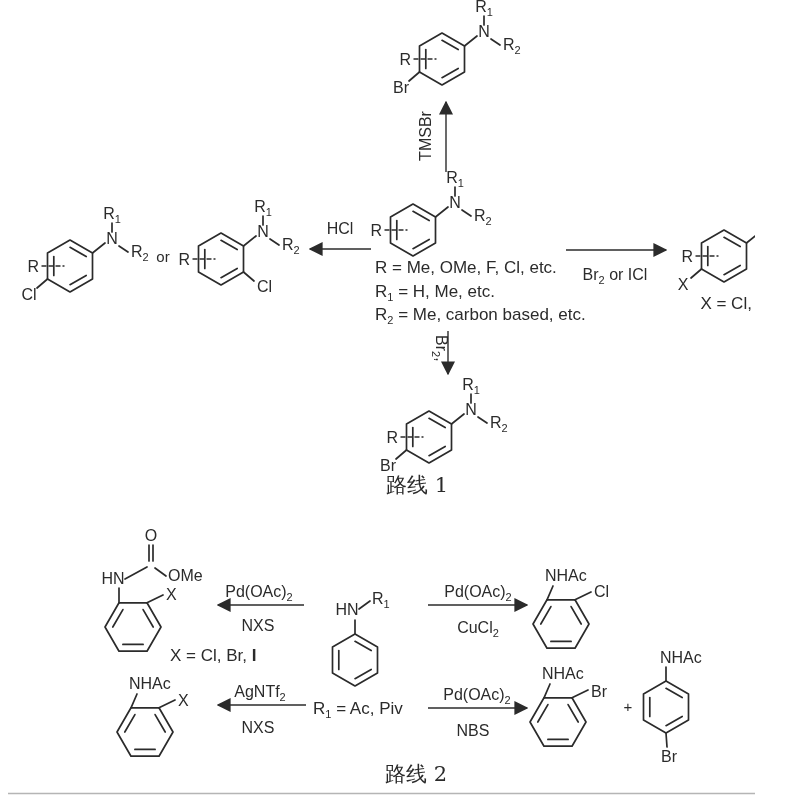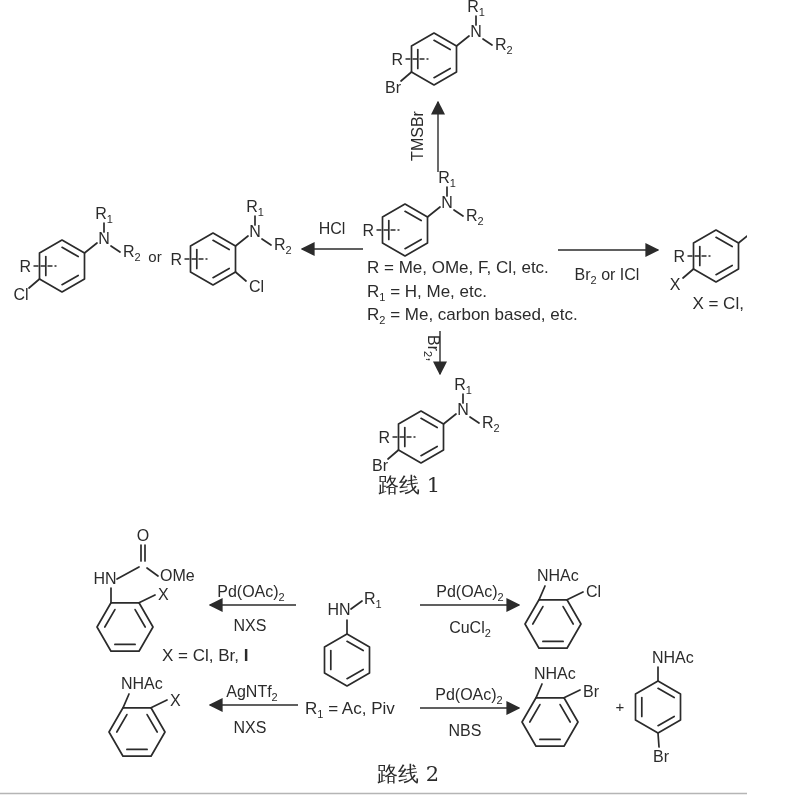--- a/index.html
+++ b/index.html
@@ -1,16 +1,16 @@
 <!DOCTYPE html>
 <html><head>
 <meta charset="utf-8">
 <style>
   html,body{margin:0;padding:0;background:#ffffff;}
-  .canvas{position:relative;width:747px;height:795px;background:#ffffff;overflow:hidden;}
+  .canvas{position:relative;width:747px;height:795px;background:#ffffff;overflow:hidden;margin-left:8px;}
   svg{display:block;}
   svg text{fill:#2b2b2b;font-family:"Liberation Sans",sans-serif;font-size:16px;}
   .sub{font-size:11px;}
   .def{font-size:17px;}
   .small{font-size:15px;}
   .cn{font-size:21px;font-family:"DejaVu Serif",serif;}
   .bd{stroke:#2b2b2b;stroke-width:1.7;fill:none;stroke-linecap:round;}
   .dash{stroke-dasharray:4 3;stroke-width:1.4;}
   .arrow{stroke:#2b2b2b;stroke-width:1.4;fill:none;}
   .ring{stroke:#2b2b2b;stroke-width:1.7;fill:none;stroke-linejoin:round;}

